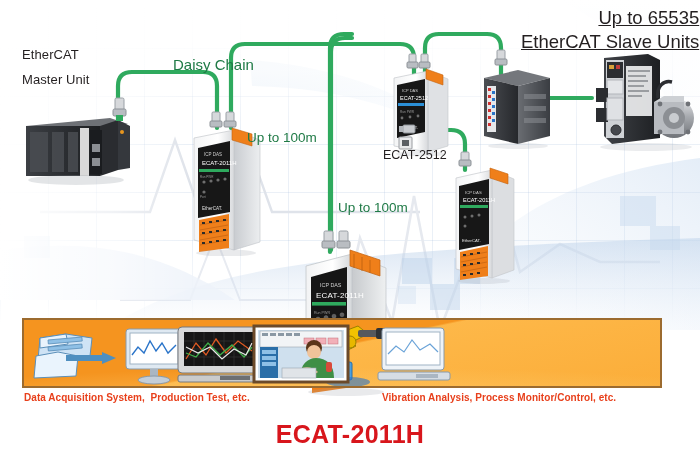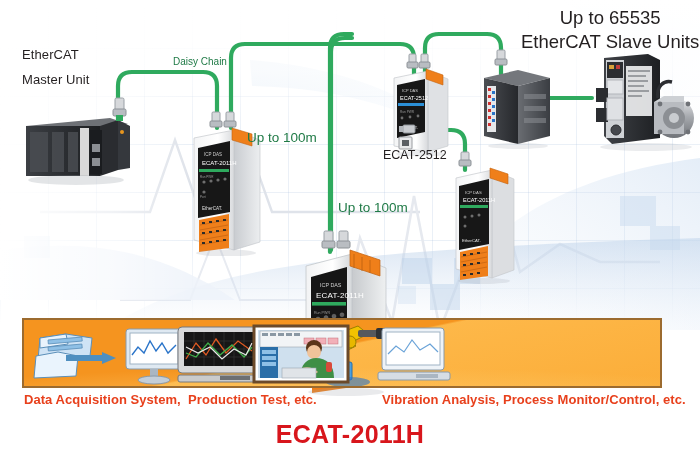--- a/index.html
+++ b/index.html
@@ -30,24 +30,24 @@
     position:absolute; left:0; top:0; width:190px; height:300px;
     background:linear-gradient(to right,#fff 0%,rgba(255,255,255,.55) 60%,rgba(255,255,255,0) 100%);
   }
 
   
   .lbl{ position:absolute; color:#231f20; white-space:pre; }
   .lbl-master{
     left:22px; top:42px; font-size:13px; line-height:25px; letter-spacing:.1px;
   }
   .lbl-slaves{
-    left:521px; top:6px; font-size:18.5px; line-height:24px; text-align:center;
+    left:521px; top:6px; font-size:18.5px; line-height:24px; text-align:right;text-decoration:underline;
   }
   .lbl-daisy{
-    left:173px; top:56px; font-size:10px; color:#1f7a46; font-weight:400;
+    left:173px; top:56px; font-size:15px; color:#1f7a46; font-weight:400;
   }
   .lbl-100m-a{ left:247px; top:130px; font-size:13.5px; color:#1f7a46; }
   .lbl-100m-b{ left:338px; top:200px; font-size:13.5px; color:#1f7a46; }
   .lbl-ecat2512{ left:383px; top:148px; font-size:12.5px; color:#231f20; }
 
   .title-main{
     position:absolute; left:0; right:0; top:420px; text-align:center;
     font-size:25px; font-weight:bold; color:#d8161c; letter-spacing:.3px;
   }
 
@@ -59,21 +59,21 @@
   .banner-sheen{
     position:absolute; inset:0;
     background:
       linear-gradient(168deg, rgba(255,255,255,0) 0%, rgba(255,255,255,0) 46%, rgba(255,190,80,.85) 47%, rgba(252,176,60,.9) 100%);
   }
   .banner-sheen2{
     position:absolute; left:0; bottom:-30px; width:100%; height:70px;
     background:radial-gradient(120% 100% at 50% 100%, rgba(255,205,110,.95) 0%, rgba(245,148,31,0) 70%);
   }
   .cap{
-    position:absolute; top:392px; font-size:13px; font-weight:bold; color:#e8401c;
+    position:absolute; top:392px; font-size:10px; font-weight:bold; color:#e8401c;
     letter-spacing:.05px; white-space:pre;
   }
   .cap-left{ left:24px; }
   .cap-right{ left:382px; }
 
   
   .bicon{ position:absolute; }
 
   
   .dev{ position:absolute; }

